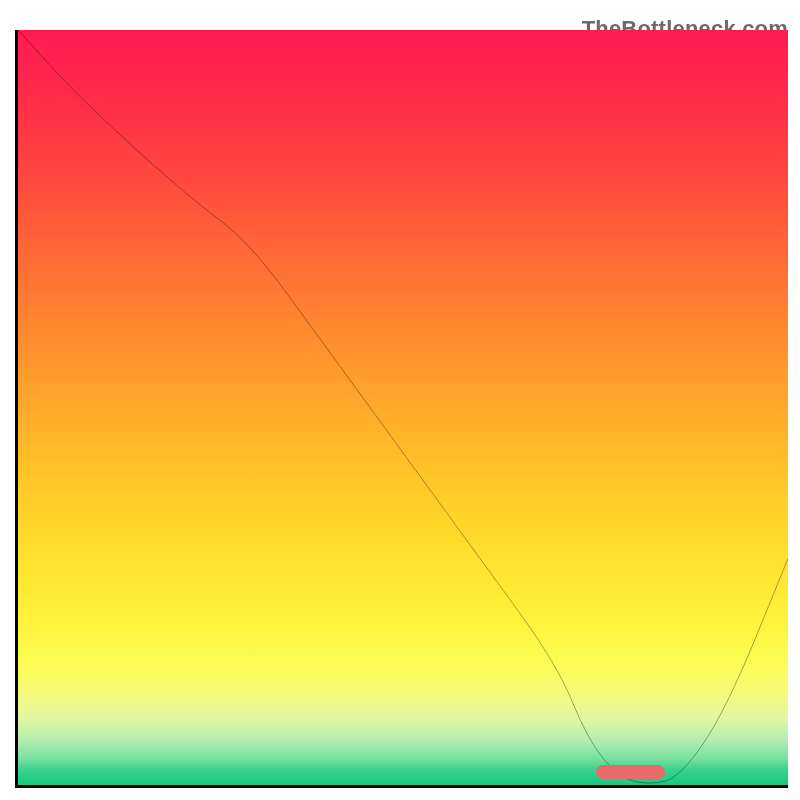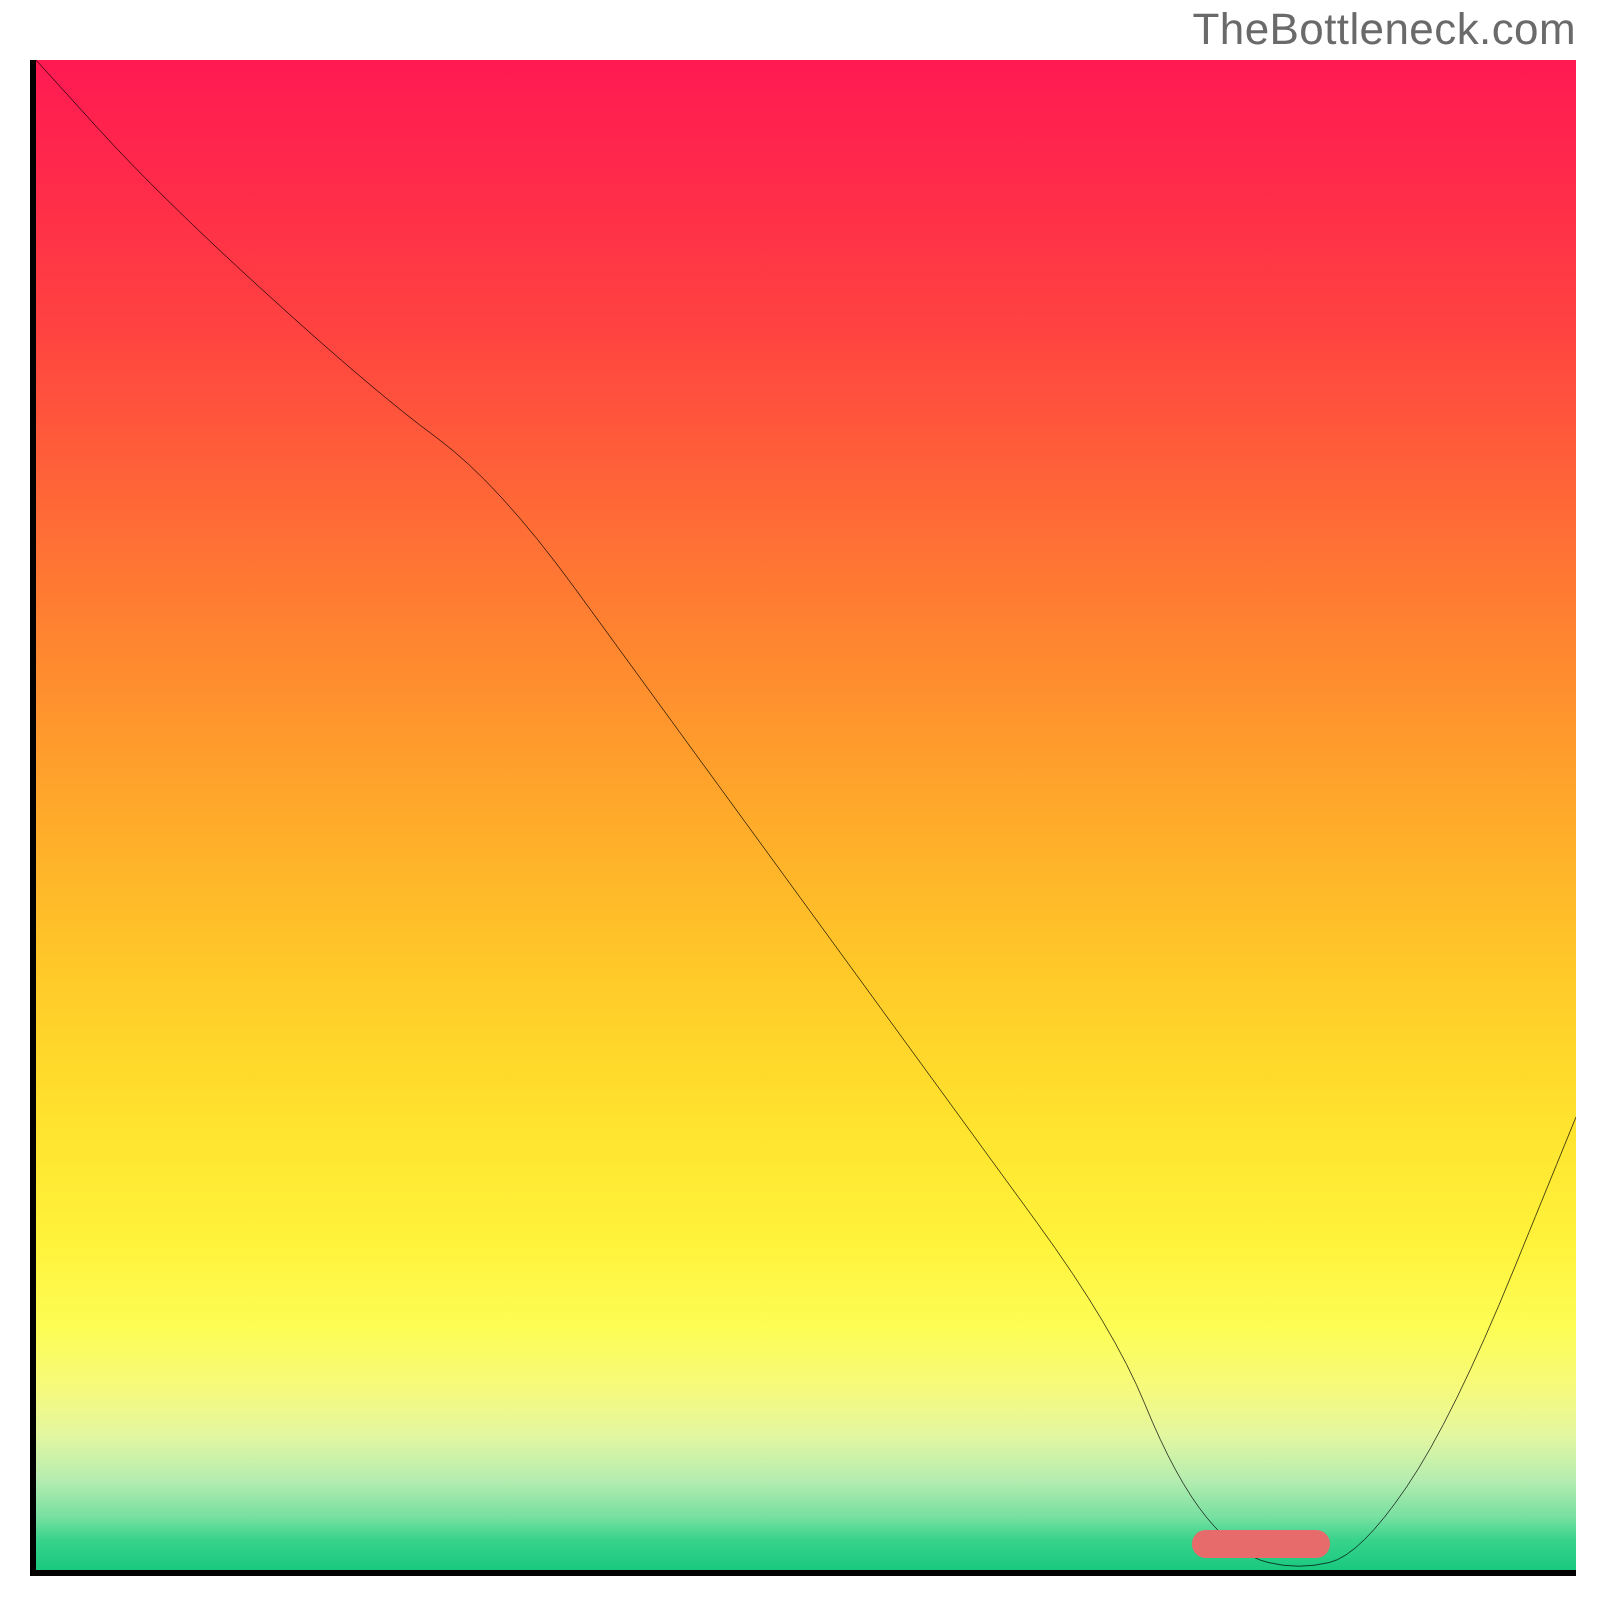--- a/index.html
+++ b/index.html
@@ -56,25 +56,25 @@
     height: 100%;
   }
   .marker {
     position: absolute;
     height: 14px;
     border-radius: 7px;
     background: #e76b6b;
   }
   .watermark {
     position: absolute;
-    top: 2px;
+    top: 16px;
     right: 12px;
     color: #6a6a6a;
     font-size: 22px;
-    font-weight: 400;
+    font-weight: 700;
     letter-spacing: 0.2px;
     user-select: none;
   }
 </style>
 </head>
 <body>
 
 <div class="stage">
   <div class="watermark">TheBottleneck.com</div>
 

